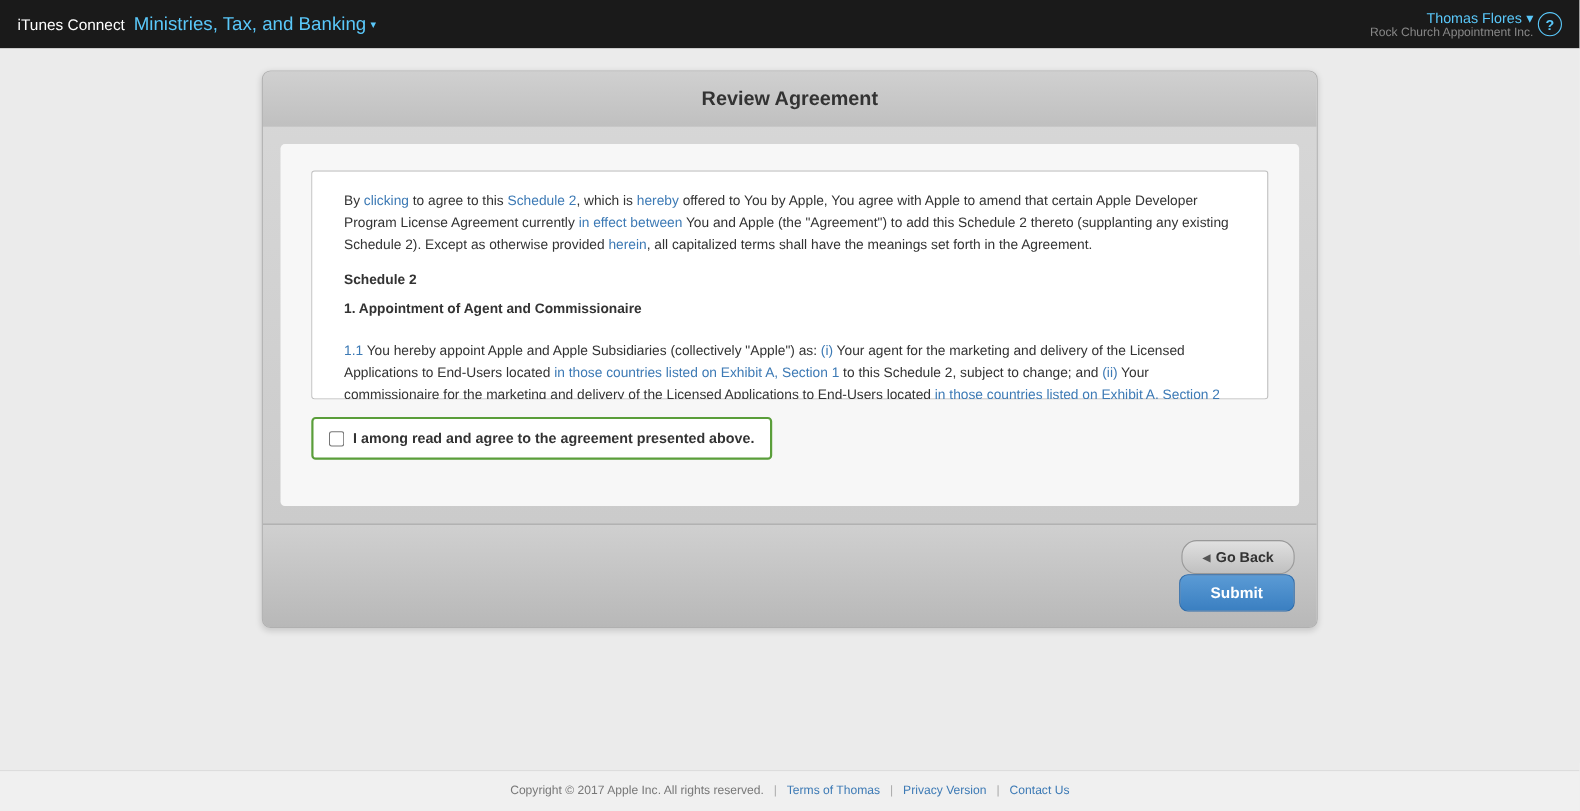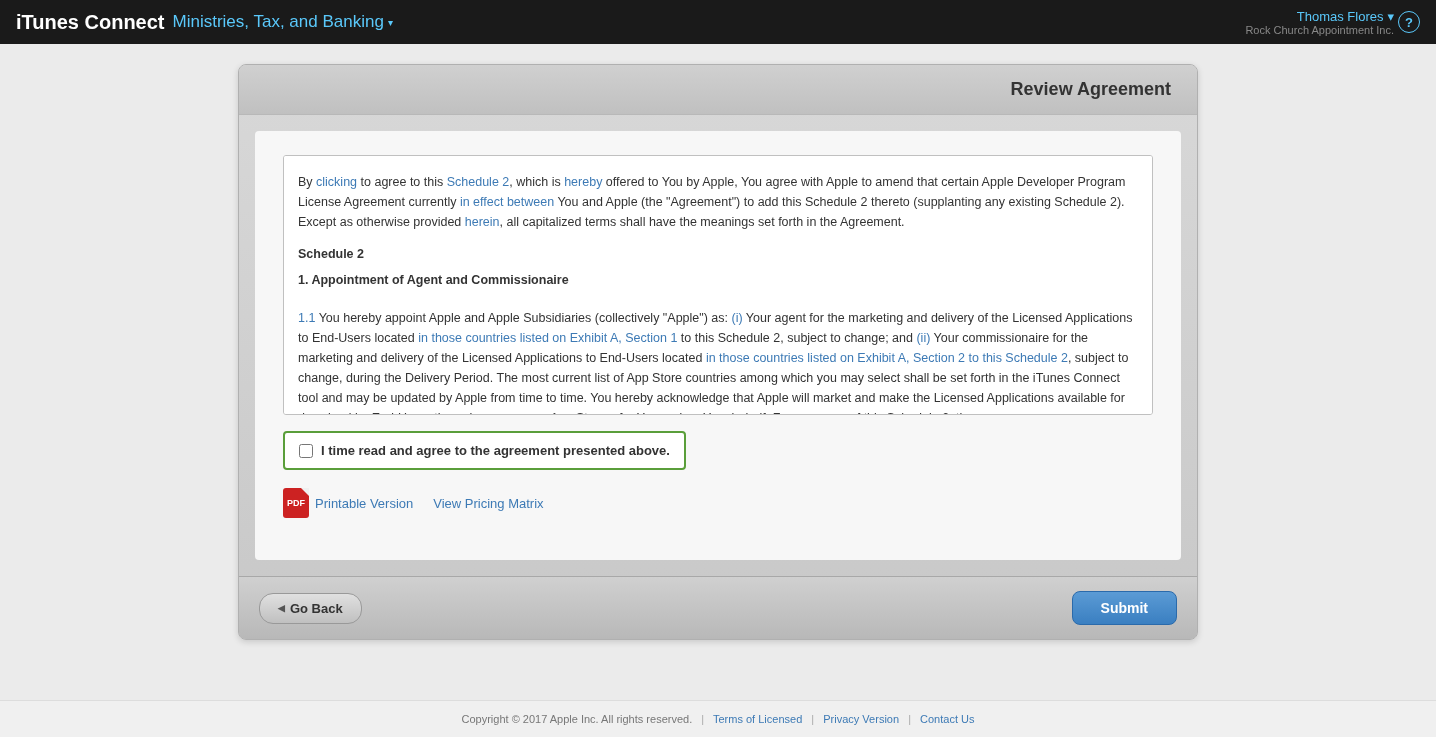--- a/index.html
+++ b/index.html
@@ -21,22 +21,22 @@
       padding: 0 16px;
       flex-shrink: 0;
     }
     .header-left {
       display: flex;
       align-items: center;
       gap: 8px;
     }
     .header-brand {
       color: #ffffff;
-      font-size: 20px;
-      font-weight: 700;
+      font-size: 14px;
+      font-weight: 400;
     }
     .header-section {
       color: #5ac8fa;
       font-size: 17px;
       cursor: pointer;
       display: flex;
       align-items: center;
       gap: 4px;
     }
     .header-right {
@@ -91,21 +91,21 @@
       border-radius: 8px;
       width: 960px;
       max-width: 100%;
       overflow: hidden;
       box-shadow: 0 2px 6px rgba(0,0,0,0.15);
     }
 
     .review-card-header {
       background: linear-gradient(to bottom, #d0d0d0, #c0c0c0);
       padding: 14px 26px;
-      text-align: right;
+      text-align: center;
       border-bottom: 1px solid #b8b8b8;
     }
     .review-card-header h1 {
       font-size: 18px;
       font-weight: 700;
       color: #333;
     }
 
     .review-card-body {
       background: #f7f7f7;
@@ -119,23 +119,23 @@
       color: #333;
       margin-bottom: 16px;
       font-weight: 500;
     }
 
     
     .agreement-textbox {
       border: 1px solid #c0c0c0;
       background: #fff;
       border-radius: 3px;
-      height: 260px;
+      height: 208px;
       overflow-y: auto;
-      padding: 16px 14px;
+      padding: 16px 29px;
       margin-bottom: 16px;
       font-size: 12.5px;
       line-height: 1.6;
       color: #333;
     }
     .agreement-textbox p {
       margin-bottom: 10px;
     }
     .agreement-textbox .link-text {
       color: #3d7ab5;
@@ -228,21 +228,22 @@
       color: #3d7ab5;
     }
 
     
     .bottom-bar {
       background: linear-gradient(to bottom, #d0d0d0, #b8b8b8);
       border-top: 1px solid #a8a8a8;
       padding: 14px 20px;
       display: flex;
       justify-content: space-between;
-      align-items: center;
+      align-items: flex-end;
+      flex-direction: column;
     }
     .go-back-btn {
       background: linear-gradient(to bottom, #e0e0e0, #c0c0c0);
       border: 1px solid #999;
       border-radius: 14px;
       padding: 7px 18px;
       font-size: 13px;
       font-weight: 600;
       color: #333;
       cursor: pointer;
@@ -331,44 +332,37 @@
         <p class="section-title">Schedule 2</p>
         <p class="sub-title">1. Appointment of Agent and Commissionaire</p>
         <p>
           <span class="link-text">1.1</span> You hereby appoint Apple and Apple Subsidiaries (collectively "Apple") as: <span class="link-text">(i)</span> Your agent for the marketing and delivery of the Licensed Applications to End-Users located <span class="link-text">in those countries listed on Exhibit A, Section 1</span> to this Schedule 2, subject to change; and <span class="link-text">(ii)</span> Your commissionaire for the marketing and delivery of the Licensed Applications to End-Users located <span class="link-text">in those countries listed on Exhibit A, Section 2 to this Schedule 2</span>, subject to change, during the Delivery Period. The most current list of App Store countries among which you may select shall be set forth in the iTunes Connect tool and may be updated by Apple from time to time. You hereby acknowledge that Apple will market and make the Licensed Applications available for download by End-Users through one or more App Stores, for You and on Your behalf. For purposes of this Schedule 2, the
         </p>
       </div>
 
       
       <div class="checkbox-area">
         <input type="checkbox" id="agree-checkbox" style="">
-        <label class="checkbox-label" for="agree-checkbox">I time read and agree to the agreement presented above.</label>
+        <label class="checkbox-label" for="agree-checkbox">I among read and agree to the agreement presented above.</label>
       </div>
 
       
-      <div class="links-row">
-        <div class="pdf-icon-wrapper">
-          <div class="pdf-icon">PDF</div>
-          <a class="link-text-a">Printable Version</a>
-        </div>
-        <a class="link-text-a">View Pricing Matrix</a>
-      </div>
 
       
     </div>
 
     <div class="bottom-bar">
       <button class="go-back-btn">Go Back</button>
       <button class="submit-btn">Submit</button>
     </div>
 
   </div>
 </div>
 
 <div class="footer">
   <span>Copyright © 2017 Apple Inc. All rights reserved.</span>
   <span class="footer-sep">|</span>
-  <a>Terms of Licensed</a>
+  <a>Terms of Thomas</a>
   <span class="footer-sep">|</span>
   <a>Privacy Version</a>
   <span class="footer-sep">|</span>
   <a>Contact Us</a>
 </div>
 
 </body></html>

